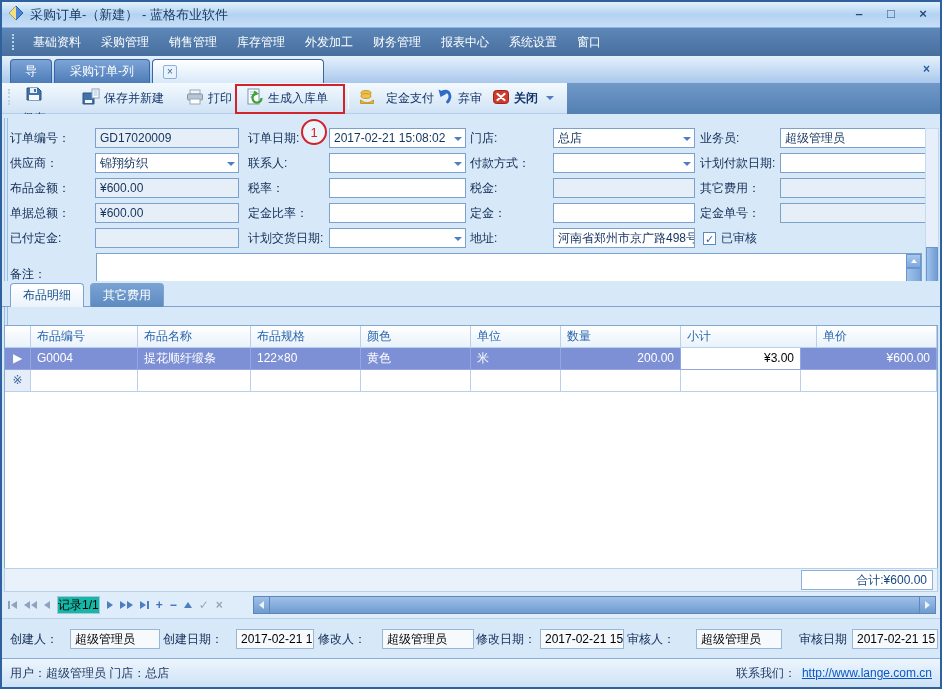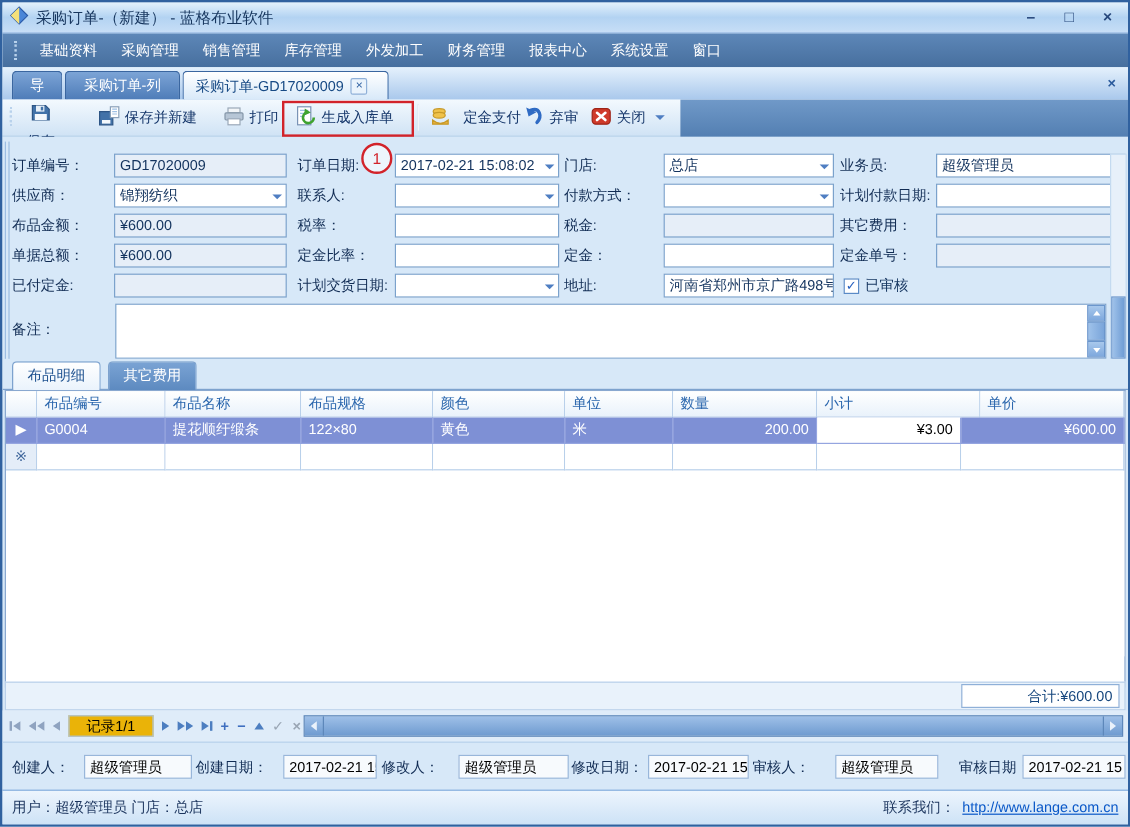--- a/index.html
+++ b/index.html
@@ -62,21 +62,21 @@
     color:#2a62c0;font-size:11px;line-height:12px;text-align:center;font-weight:bold;}
   .remark{position:absolute;left:94px;top:139px;width:826px;height:46px;border:1px solid #7ba2cc;background:#fff;}
   .remark-sb{position:absolute;right:0;top:0;bottom:0;width:15px;background:#cfe0f2;}
   .sb-btn{position:absolute;left:0;width:15px;height:14px;background:linear-gradient(#a8c8ec,#7ea8dd);border:1px solid #6b96cc;}
   .sb-btn .tri-up{margin:4px auto;width:0;height:0;border-left:3px solid transparent;border-right:3px solid transparent;border-bottom:4px solid #fff;}
   .sb-btn .tri-dn{margin:5px auto;width:0;height:0;border-left:3px solid transparent;border-right:3px solid transparent;border-top:4px solid #fff;}
   .sb-thumb{position:absolute;left:0;top:14px;width:15px;height:16px;background:linear-gradient(90deg,#9fc2ea,#7aa5da);border:1px solid #6b96cc;}
   .panel-sb{left:923px;top:126px;width:14px;height:172px;background:#e7f0fa;border:1px solid #c4daf0;}
   .panel-thumb{position:absolute;left:0;bottom:0;width:12px;height:52px;background:linear-gradient(90deg,#9fc2ea,#6f9cd4);border:1px solid #6b96cc;}
   
-  .dettabs{left:0;top:297px;width:938px;height:26px;background:#d7e8f8;border-bottom:1px solid #7da2ce;}
+  .dettabs{left:0;top:279px;width:938px;height:26px;background:#d7e8f8;border-bottom:1px solid #7da2ce;}
   .dettab{position:absolute;top:2px;height:24px;line-height:22px;padding:0 12px;
     border:1px solid #7da2ce;border-bottom:none;border-radius:4px 4px 0 0;}
   .dettab.active{background:linear-gradient(#ffffff,#eaf3fc);color:#1b4f8e;z-index:2;}
   .dettab.blue{background:linear-gradient(#7aa3d4,#5d8ac0);color:#fff;}
   
   .grid{left:2px;top:323px;width:934px;height:248px;background:#fff;border:1px solid #89a8d0;border-bottom:none;}
   .grow{display:flex;width:100%;}
   .gcell{border-right:1px solid #b9d0ea;border-bottom:1px solid #b9d0ea;height:22px;
     line-height:21px;padding:0 6px;overflow:hidden;white-space:nowrap;flex:none;}
   .ghead .gcell{background:linear-gradient(#ffffff,#e9f2fb);color:#2a66ad;}
@@ -97,21 +97,21 @@
   .navrow{left:0;top:590px;width:938px;height:26px;background:#dfecf9;}
   .nav-items{position:absolute;left:6px;top:4px;display:flex;align-items:center;gap:7px;}
   .tri-l{width:0;height:0;border-top:4px solid transparent;border-bottom:4px solid transparent;border-right:6px solid #8fa3c0;}
   .tri-r{width:0;height:0;border-top:4px solid transparent;border-bottom:4px solid transparent;border-left:6px solid #4d7ec0;}
   .navbar-bar{width:2px;height:8px;background:#8fa3c0;}
   .navbar-bar.blue{background:#4d7ec0;}
   .nav-pair{display:flex;gap:1px;align-items:center;}
   .nav-glyph{color:#3f6fc0;font-weight:bold;font-size:12px;line-height:16px;}
   .nav-glyph.gray{color:#9aa6b4;}
   .nav-up{width:0;height:0;border-left:4px solid transparent;border-right:4px solid transparent;border-bottom:6px solid #4d7ec0;}
-  .rec-label{background:#eab308;border:1px solid #aac4e0;height:18px;line-height:16px;padding:0 14px;color:#000;}
+  .rec-label{background:#14b8a6;border:1px solid #aac4e0;height:18px;line-height:16px;padding:0 0;color:#000;}
   .hscroll{position:absolute;left:251px;top:4px;width:683px;height:18px;border:1px solid #5d87ba;
     background:linear-gradient(#9fc0e8,#6f9bd0);}
   .hs-arrow{position:absolute;top:0;width:16px;height:16px;display:flex;align-items:center;justify-content:center;}
   .hs-l{left:0;border-right:1px solid #5d87ba;}
   .hs-r{right:0;border-left:1px solid #5d87ba;}
   .hs-tri-l{width:0;height:0;border-top:4px solid transparent;border-bottom:4px solid transparent;border-right:5px solid #eaf2fb;}
   .hs-tri-r{width:0;height:0;border-top:4px solid transparent;border-bottom:4px solid transparent;border-left:5px solid #eaf2fb;}
   
   .auditrow{left:0;top:616px;width:938px;height:40px;background:#d7e8f8;border-top:1px solid #b9d2ec;}
   .abox{position:absolute;top:10px;height:20px;background:#f7fafd;border:1px solid #98b6da;
@@ -156,21 +156,20 @@
     <span class="menu-item">财务管理</span>
     <span class="menu-item">报表中心</span>
     <span class="menu-item">系统设置</span>
     <span class="menu-item">窗口</span>
   </div>
 
   <div class="abs tabrow">
     <div class="dtab" style="left:8px;width:42px;">导航</div>
     <div class="dtab" style="left:52px;width:96px;">采购订单-列表</div>
     <div class="dtab active" style="left:150px;width:172px;">
-      <span>采购订单-GD17020009</span>
       <span class="tab-close">×</span>
     </div>
     <span class="strip-close">×</span>
   </div>
 
   <div class="abs toolbar">
     <div class="toolbar-dark"></div>
     <div style="position:absolute;left:6px;top:6px;" class="grip"></div>
 
     <div class="tbtn" style="left:16px;flex-direction:column;">
@@ -240,21 +239,21 @@
     <div class="tbtn" style="left:430px;">
       <span class="icon">
         <svg width="18" height="18" viewBox="0 0 18 18">
             <path d="M6 4 C 14 1, 16 9, 11.5 14" fill="none" stroke="#2f6bc4" stroke-width="2.8" stroke-linecap="round"></path>
             <path d="M2.5 1.5 l2 7.5 6.5 -3.5 z" fill="#2f6bc4"></path>
           </svg>
       </span>
       <span>弃审</span>
     </div>
 
-    <div class="tbtn" style="left:486px;">
+    <div class="tbtn" style="left:486px;font-weight:bold;">
       <span class="icon">
         <svg width="18" height="18" viewBox="0 0 18 18">
             <rect x="1.5" y="2.5" width="15" height="13" rx="3" fill="#cf3a2a" stroke="#9e2417"></rect>
             <path d="M5.5 6 l7 6 M12.5 6 l-7 6" stroke="#fff" stroke-width="2.2" stroke-linecap="round"></path>
           </svg>
       </span>
       <span>关闭</span>
       <span class="caret"></span>
     </div>
   </div>

